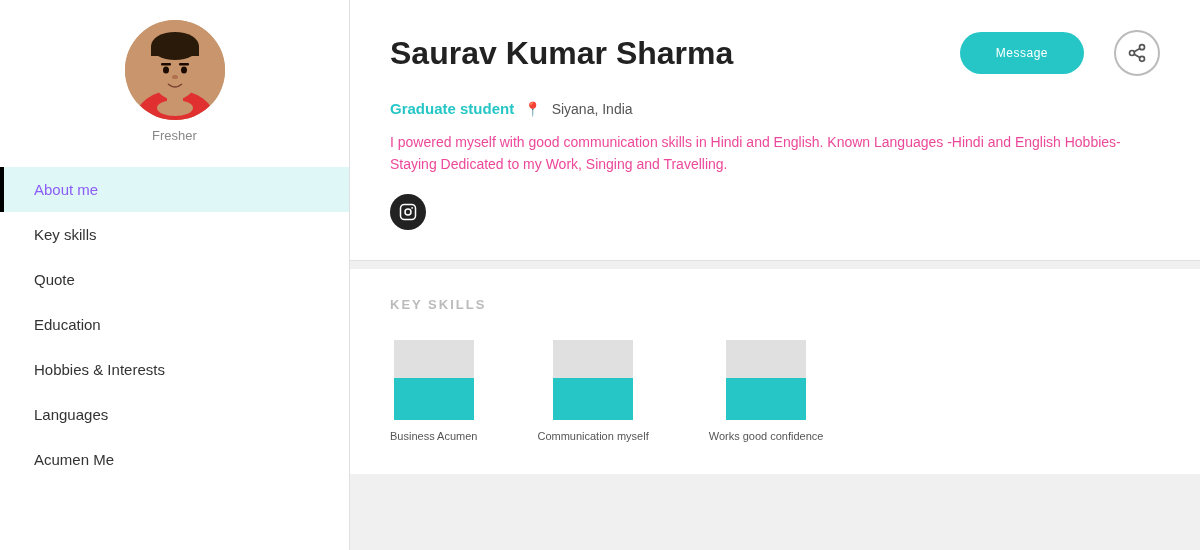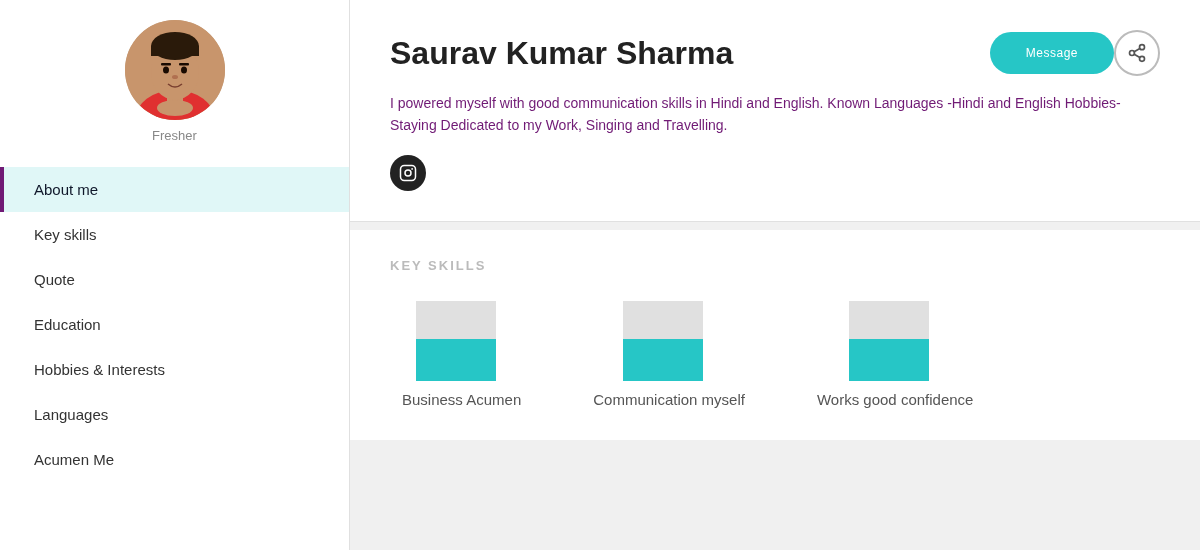--- a/index.html
+++ b/index.html
@@ -59,23 +59,23 @@
       width: 100%;
       padding: 14px 30px;
       font-size: 15px;
       color: #333;
       cursor: pointer;
       border-left: 4px solid transparent;
       transition: background 0.2s;
     }
 
     .nav-item.active {
-      border-left: 4px solid #701a75;
+      border-left: 4px solid #000000;
       background: #e0f7f7;
-      color: #0f172a;
+      color: #8b5cf6;
       font-weight: 500;
     }
 
     
     .main {
       flex: 1;
       display: flex;
       flex-direction: column;
       overflow-y: auto;
       background: #f0f0f0;
@@ -84,21 +84,22 @@
     
     .about-section {
       background: #fff;
       padding: 30px 40px 30px 40px;
       border-bottom: 1px solid #e0e0e0;
     }
 
     .profile-header {
       display: flex;
       align-items: center;
-      margin-bottom: 16px;
+      gap: 30px;
+      margin-bottom: 24px;
     }
 
     .profile-name {
       font-size: 32px;
       font-weight: 700;
       color: #222;
       flex: 1;
     }
 
     .message-btn {
@@ -144,21 +145,21 @@
       color: #888;
       font-size: 14px;
     }
 
     .location-text {
       color: #555;
       font-size: 14px;
     }
 
     .about-text {
-      color: #701a75;
+      color: #ec4899;
       font-size: 14px;
       line-height: 1.6;
       margin-bottom: 18px;
     }
 
     .social-icon {
       width: 36px;
       height: 36px;
       border-radius: 50%;
       background: #222;
@@ -199,24 +200,23 @@
     .bar-container {
       width: 80px;
       height: 80px;
       position: relative;
       display: flex;
       flex-direction: column;
       justify-content: flex-end;
     }
 
     .skill-label {
-      font-size: 15px;
+      font-size: 11px;
       color: #555;
       text-align: center;
-      margin-left: 12px;
     }
   </style>
 </head>
 <body>
 
 <aside class="sidebar">
   <div class="avatar-container">
     <div class="avatar">
 
       <svg viewBox="0 0 100 100" xmlns="http://www.w3.org/2000/svg">
@@ -269,20 +269,25 @@
         <svg width="20" height="20" viewBox="0 0 24 24" fill="none" stroke="#555" stroke-width="2" stroke-linecap="round" stroke-linejoin="round">
           <circle cx="18" cy="5" r="3"></circle>
           <circle cx="6" cy="12" r="3"></circle>
           <circle cx="18" cy="19" r="3"></circle>
           <line x1="8.59" y1="13.51" x2="15.42" y2="17.49"></line>
           <line x1="15.41" y1="6.51" x2="8.59" y2="10.49"></line>
         </svg>
       </div>
     </div>
 
+    <div class="profile-subtitle">
+      <span class="grad-label">Graduate student</span>
+      <span class="location-icon">📍</span>
+      <span class="location-text">Siyana, India</span>
+    </div>
 
     <p class="about-text">I powered myself with good communication skills in Hindi and English. Known Languages -Hindi and English Hobbies- Staying Dedicated to my Work, Singing and Travelling.</p>
 
     <div class="social-icon">
       <svg width="18" height="18" viewBox="0 0 24 24" fill="white">
         <rect x="2" y="2" width="20" height="20" rx="5" ry="5" fill="none" stroke="white" stroke-width="2"></rect>
         <circle cx="12" cy="12" r="4" fill="none" stroke="white" stroke-width="2"></circle>
         <circle cx="17.5" cy="6.5" r="1.2" fill="white"></circle>
       </svg>
     </div>

